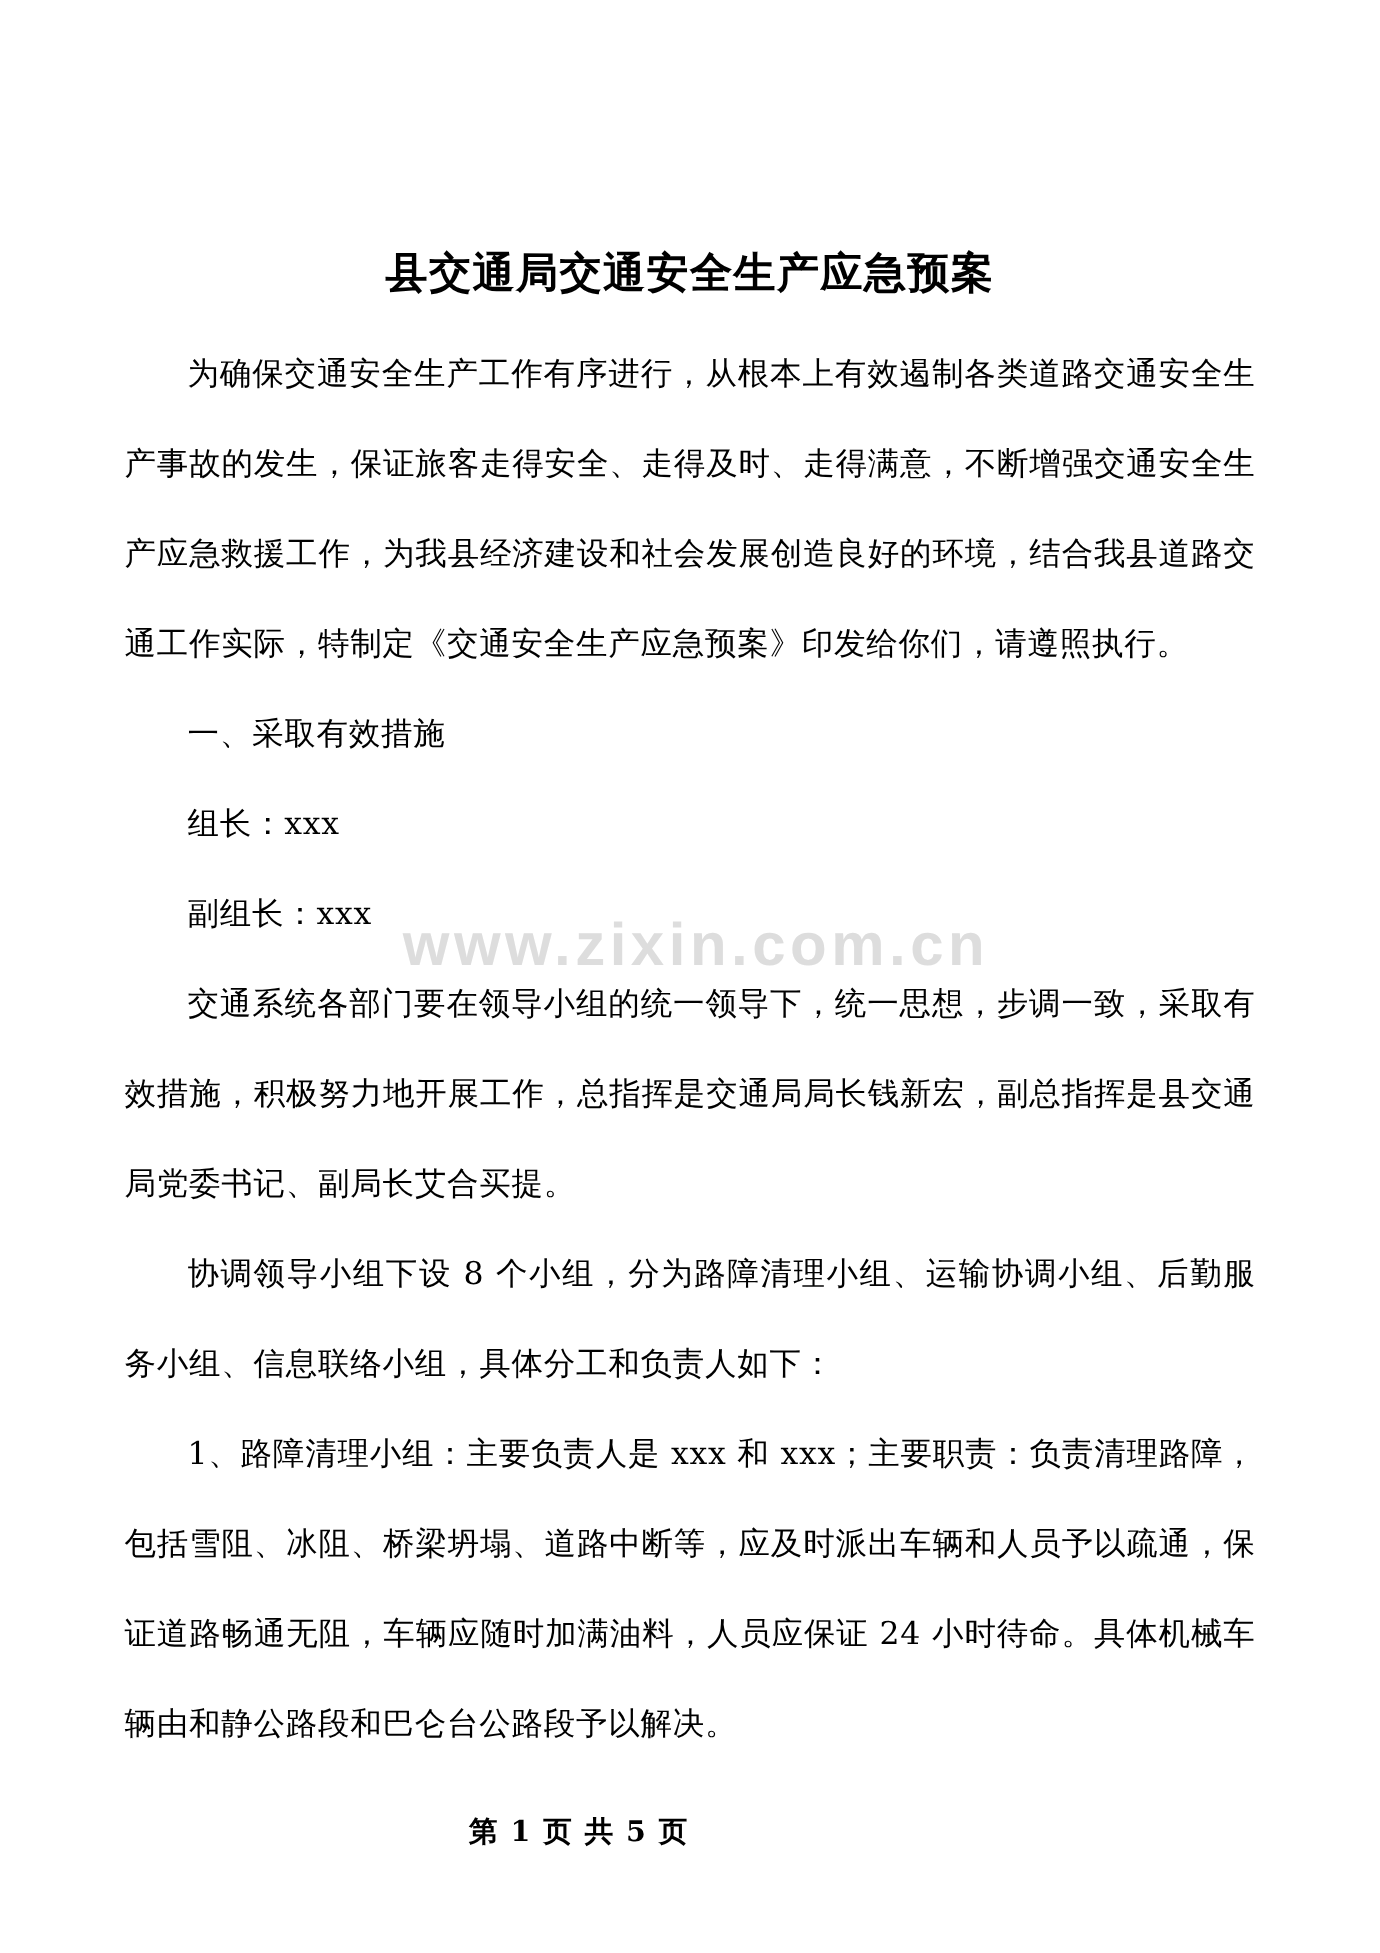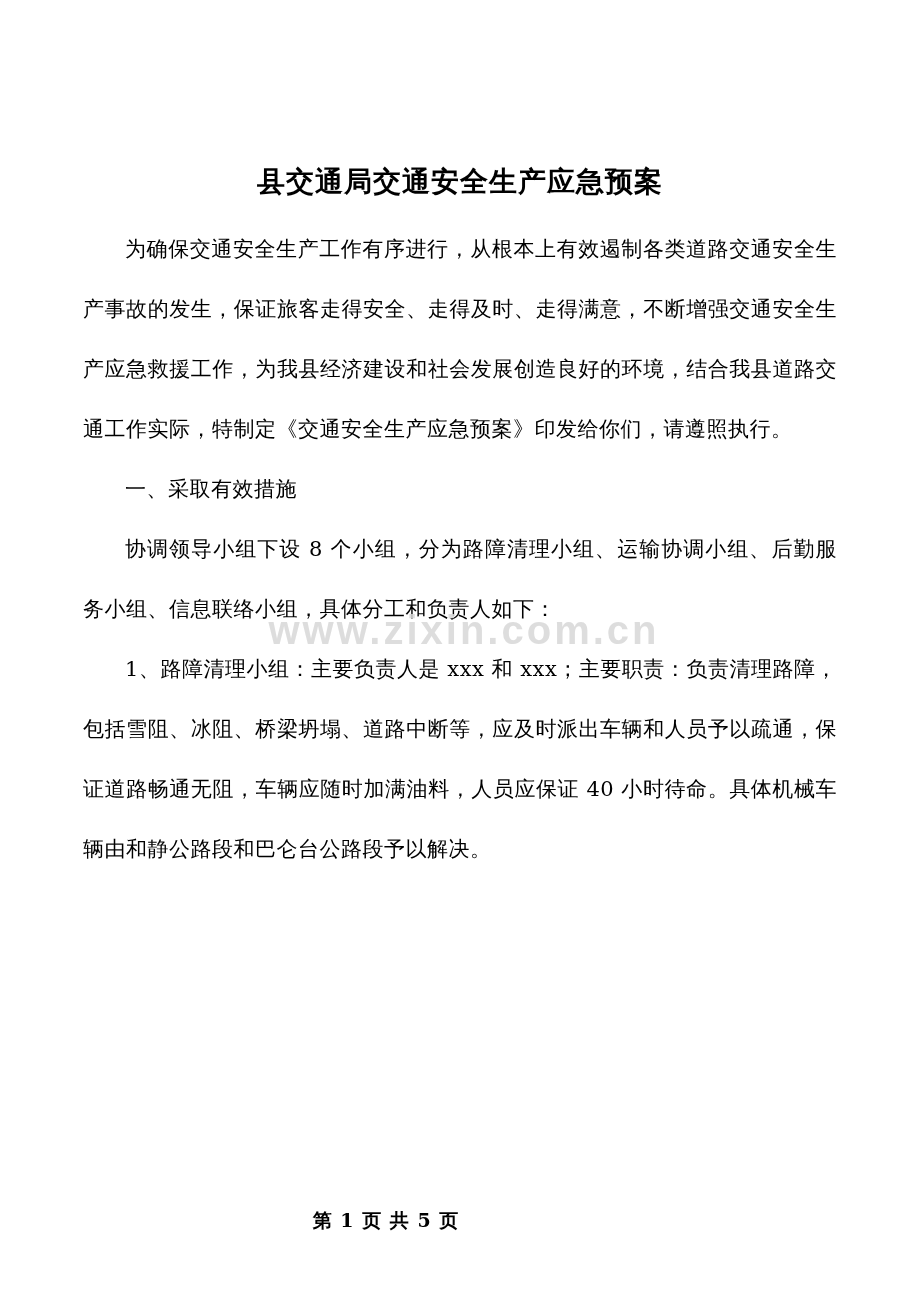--- a/index.html
+++ b/index.html
@@ -77,21 +77,24 @@
 </head>
 <body>
 
 <div class="page">
 
   <h1 class="doc-title">县交通局交通安全生产应急预案</h1>
 
   <div class="body-block">
     <p class="para">为确保交通安全生产工作有序进行，从根本上有效遏制各类道路交通安全生产事故的发生，保证旅客走得安全、走得及时、走得满意，不断增强交通安全生产应急救援工作，为我县经济建设和社会发展创造良好的环境，结合我县道路交通工作实际，特制定《交通安全生产应急预案》印发给你们，请遵照执行。</p>
     <p class="para">一、采取有效措施</p>
+    <p class="para">组长：xxx</p>
+    <p class="para">副组长：xxx</p>
+    <p class="para">交通系统各部门要在领导小组的统一领导下，统一思想，步调一致，采取有效措施，积极努力地开展工作，总指挥是交通局局长钱新宏，副总指挥是县交通局党委书记、副局长艾合买提。</p>
     <p class="para">协调领导小组下设 8 个小组，分为路障清理小组、运输协调小组、后勤服务小组、信息联络小组，具体分工和负责人如下：</p>
-    <p class="para">1、路障清理小组：主要负责人是 xxx 和 xxx；主要职责：负责清理路障，包括雪阻、冰阻、桥梁坍塌、道路中断等，应及时派出车辆和人员予以疏通，保证道路畅通无阻，车辆应随时加满油料，人员应保证 40 小时待命。具体机械车辆由和静公路段和巴仑台公路段予以解决。</p>
+    <p class="para">1、路障清理小组：主要负责人是 xxx 和 xxx；主要职责：负责清理路障，包括雪阻、冰阻、桥梁坍塌、道路中断等，应及时派出车辆和人员予以疏通，保证道路畅通无阻，车辆应随时加满油料，人员应保证 24 小时待命。具体机械车辆由和静公路段和巴仑台公路段予以解决。</p>
   </div>
 
   <div class="watermark">www.zixin.com.cn</div>
 
   <div class="footer">第 1 页  共 5 页</div>
 
 </div>
 
 </body></html>

